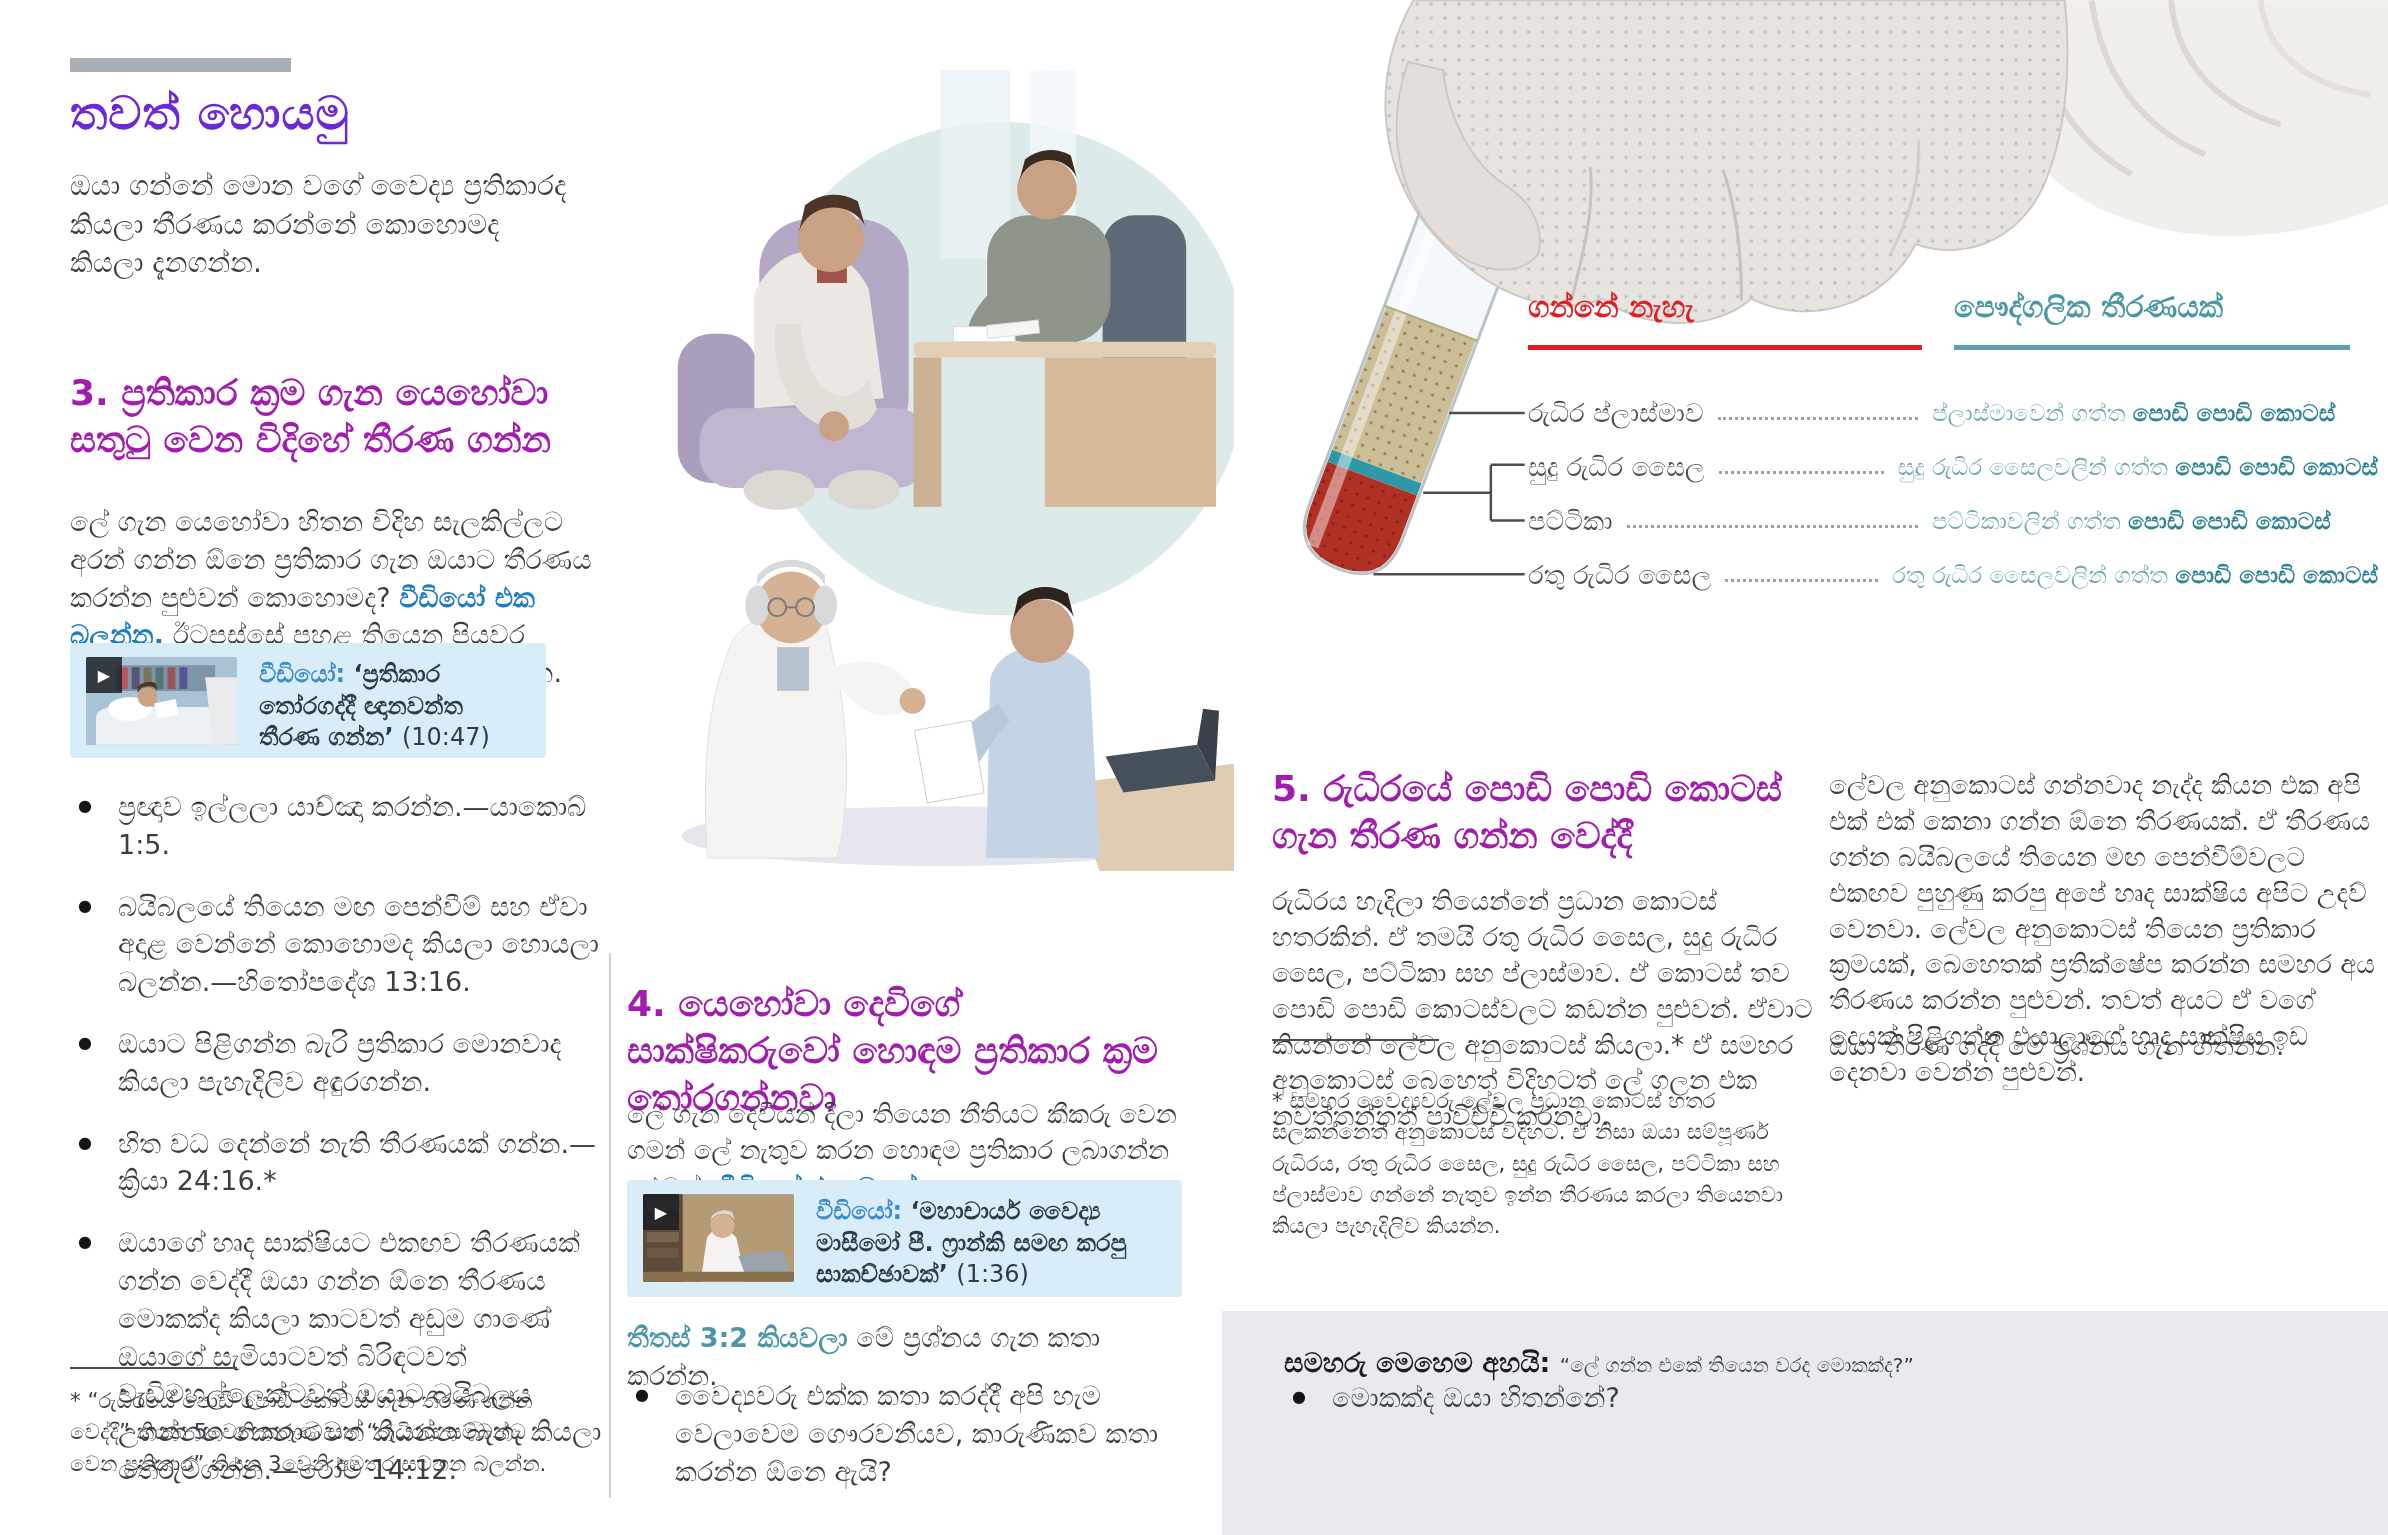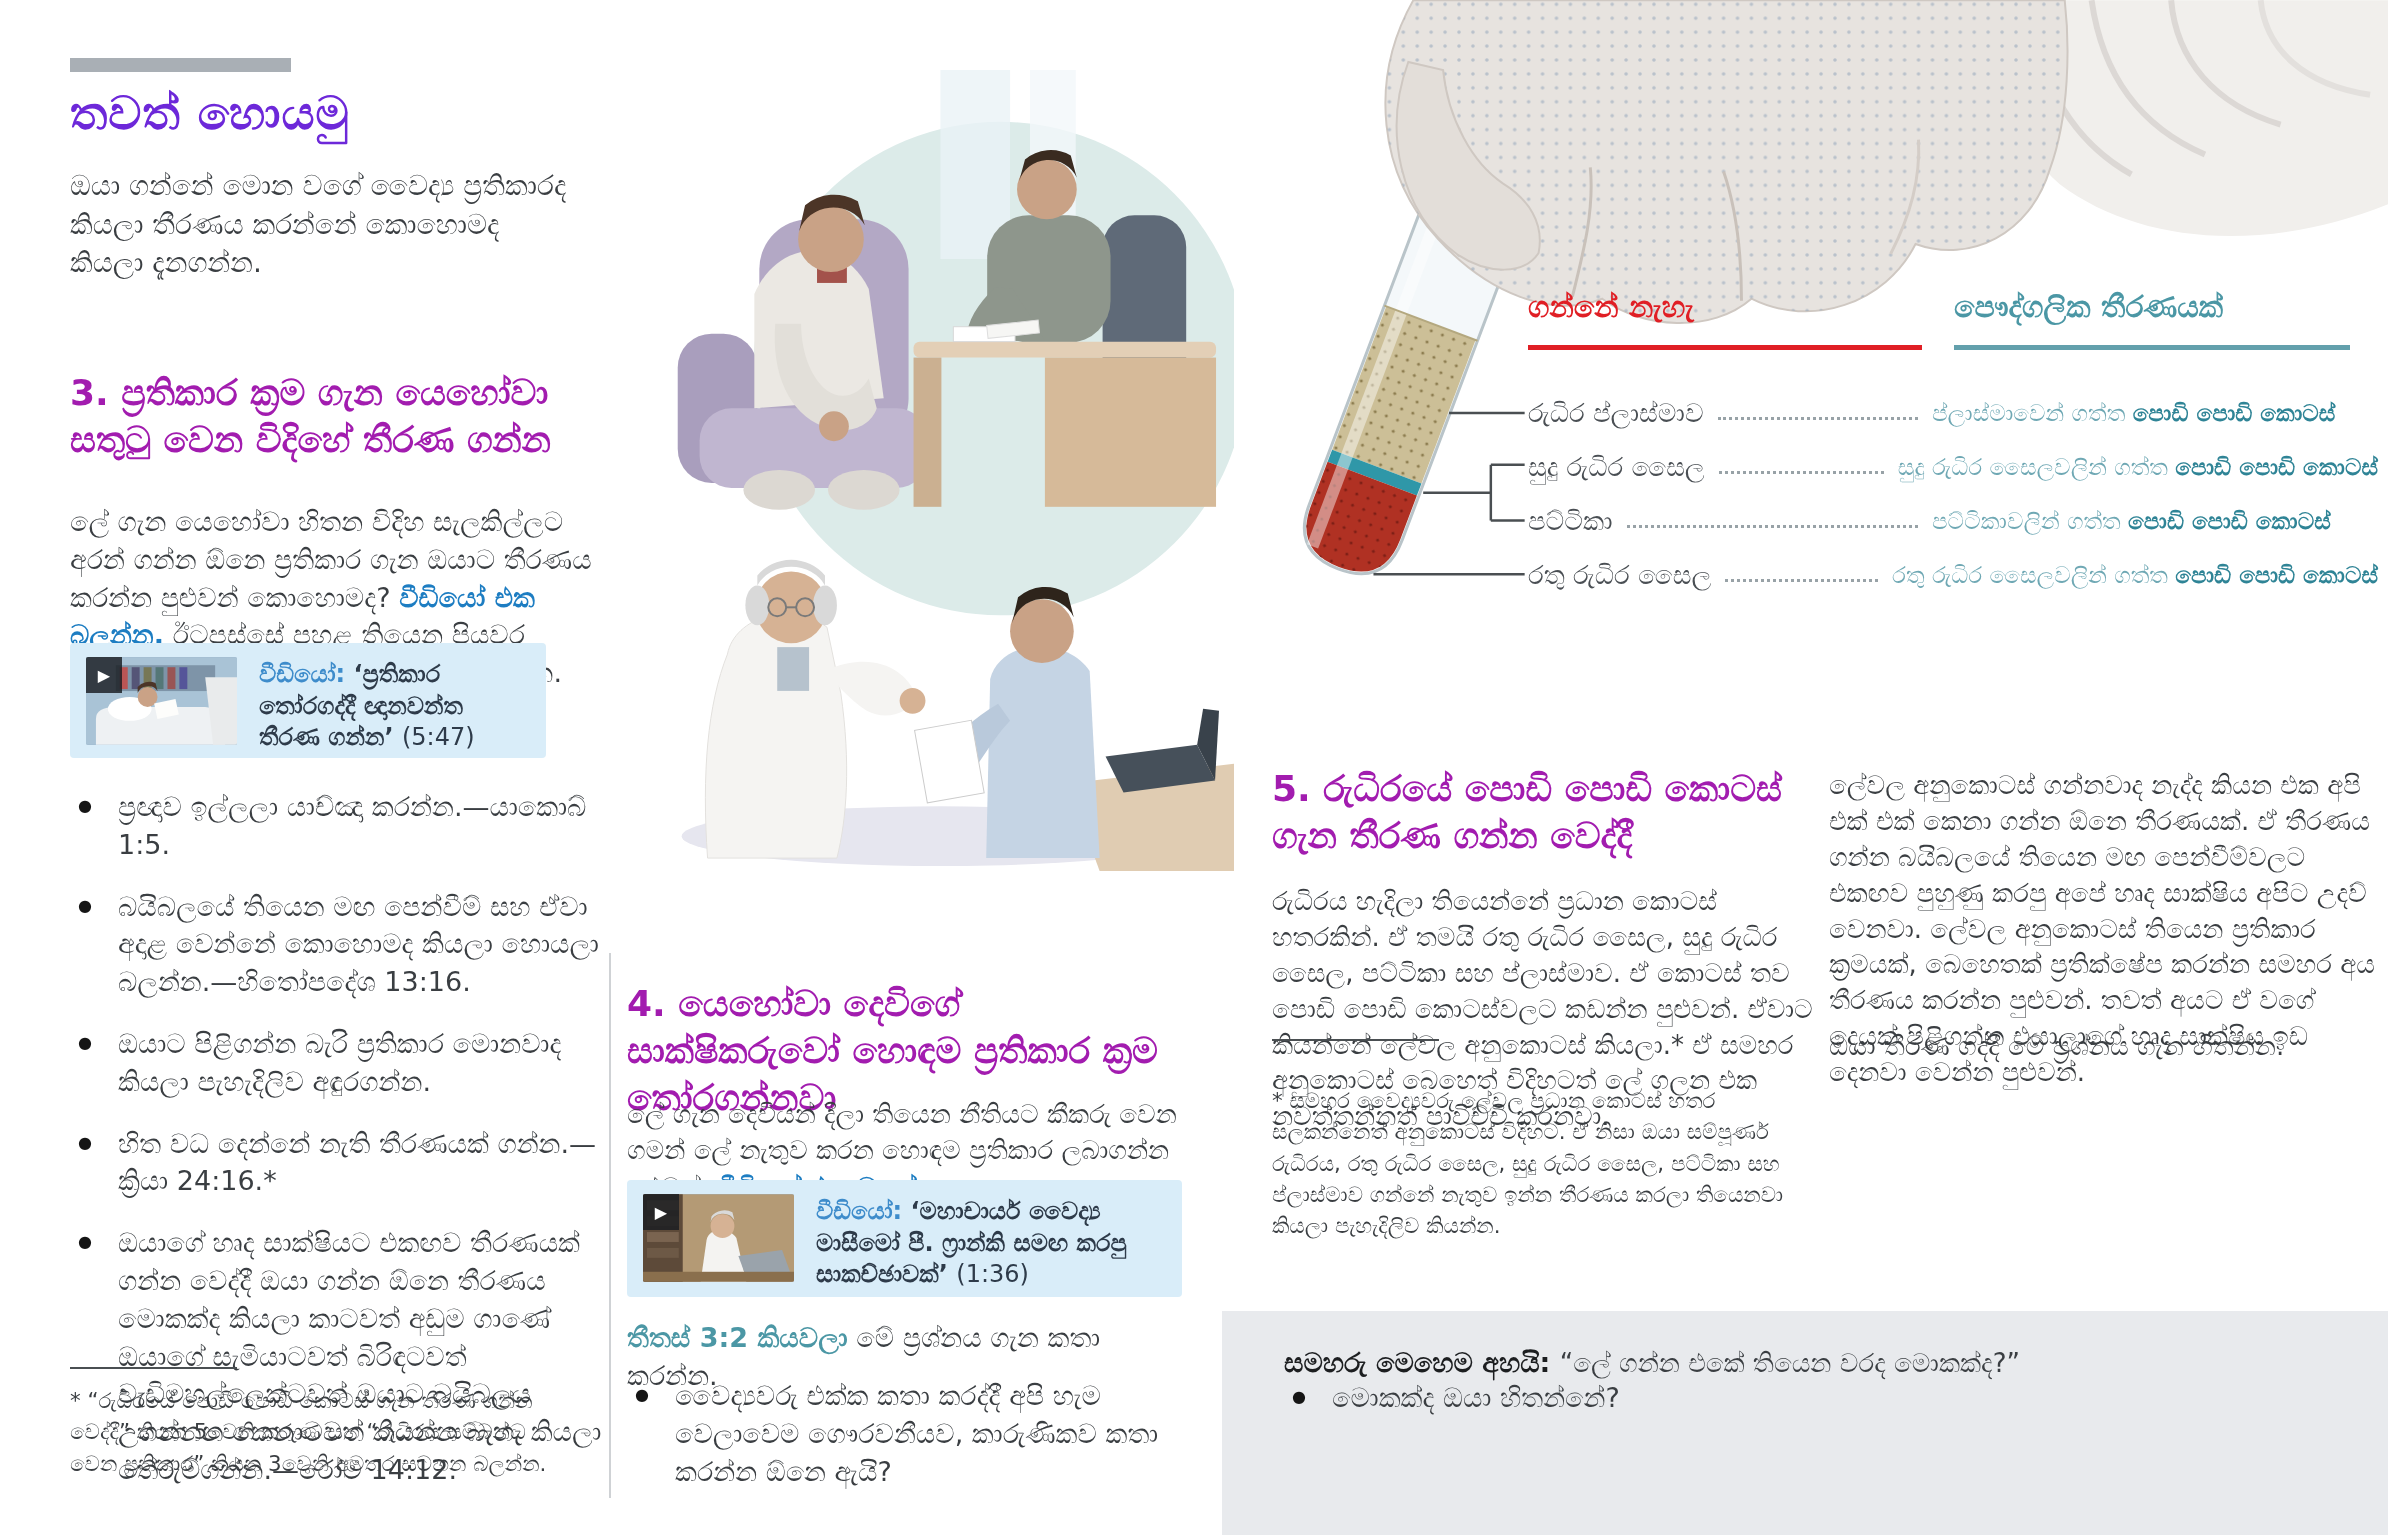--- a/index.html
+++ b/index.html
@@ -70,21 +70,21 @@
   .fn5-rule{left:1272px;top:1039px;width:167px;height:2px;}
   .fn5{left:1272px;top:1057px;width:549px;margin-top:28px;}
   .s5-col2{left:1829px;top:768px;width:553px;font-size:26px;line-height:1.38;}
   .s5-prompt{left:1829px;top:1029px;width:553px;font-size:26px;line-height:1.38;}
   .s5-bullets{left:1829px;top:1085px;width:537px;}
   .s5-bullets li{font-size:26px;}
 
   
   .ask-box{left:1222px;top:1311px;width:1166px;height:224px;background:#e8eaed;box-sizing:border-box;padding:36px 40px 0 62px;}
   .ask-lead{font-size:27px;font-weight:700;color:#1c1e20;}
-  .ask-quote{font-size:26px;color:#3a3e42;font-weight:400;}
+  .ask-quote{font-size:20px;color:#3a3e42;font-weight:400;}
   .ask-bullets{margin-top:28px;margin-left:38px;}
   .ask-bullets li{font-size:26px;margin-bottom:0;}
 </style>
 </head>
 <body>
 
 <div id="page">
 
   <div class="abs lede-bar"></div>
   <div class="abs page-title">තවත් හොයමු</div>
@@ -107,21 +107,21 @@
           <rect x="94" y="10" width="8" height="22" fill="#559"></rect>
         <path d="M10,88 L10,62 Q10,50 30,50 L120,50 Q140,52 140,66 L140,88 Z" fill="#eef1f3"></path>
         <ellipse cx="44" cy="52" rx="22" ry="12" fill="#fff"></ellipse>
         <circle cx="62" cy="40" r="10" fill="#caa286"></circle>
         <path d="M52,36 a11,10 0 0 1 20,-2 l-2,-8 a14,12 0 0 0 -18,4 Z" fill="#4c3527"></path>
         <rect x="70" y="44" width="22" height="16" fill="#fdfdfb" transform="rotate(-12 81 52)"></rect>
         <path d="M120,20 L152,20 L152,88 L128,88 Z" fill="#e9ebec"></path>
       </svg>
       <div class="play-btn">▶</div>
     </div>
-    <div class="video-text"><span class="video-label">වීඩියෝ: </span><span class="video-title">‘ප්‍රතිකාර තෝරගද්දී ඥානවන්ත තීරණ ගන්න’ </span><span class="video-dur">(5:47)</span></div>
+    <div class="video-text"><span class="video-label">වීඩියෝ: </span><span class="video-title">‘ප්‍රතිකාර තෝරගද්දී ඥානවන්ත තීරණ ගන්න’ </span><span class="video-dur">(10:47)</span></div>
   </div>
 
   <ul class="abs dots s3-bullets">
     <li>ප්‍රඥාව ඉල්ලලා යාච්ඤා කරන්න.—යාකොබ් 1:5.</li>
     <li>බයිබලයේ තියෙන මඟ පෙන්වීම් සහ ඒවා අදාළ වෙන්නේ කොහොමද කියලා හොයලා බලන්න.—හිතෝපදේශ 13:16.</li>
     <li>ඔයාට පිළිගන්න බැරි ප්‍රතිකාර මොනවාද කියලා පැහැදිලිව අඳුරගන්න.</li>
     <li>හිත වධ දෙන්නේ නැති තීරණයක් ගන්න.—ක්‍රියා 24:16.*</li>
     <li>ඔයාගේ හෘද සාක්ෂියට එකඟව තීරණයක් ගන්න වෙද්දී ඔයා ගන්න ඕනෙ තීරණය මොකක්ද කියලා කාටවත් අඩුම ගාණේ ඔයාගේ සැමියාටවත් බිරිඳටවත් වැඩිමහල්ලෙක්ටවත් ඔයාට බයිබලය උගන්නන කෙනාටවත් කියන්න බැහැ කියලා තේරුම්ගන්න.—රෝම 14:12.</li>
 
   </ul>

